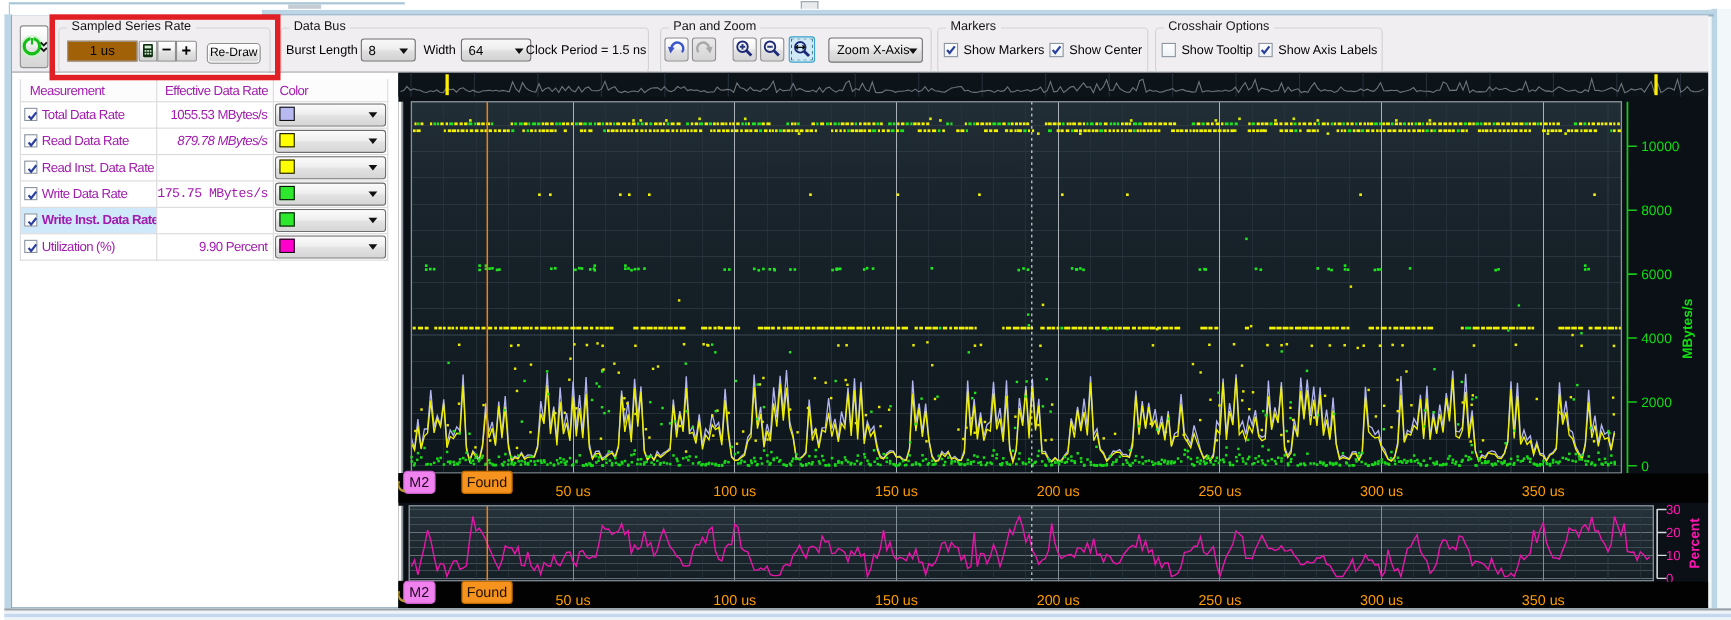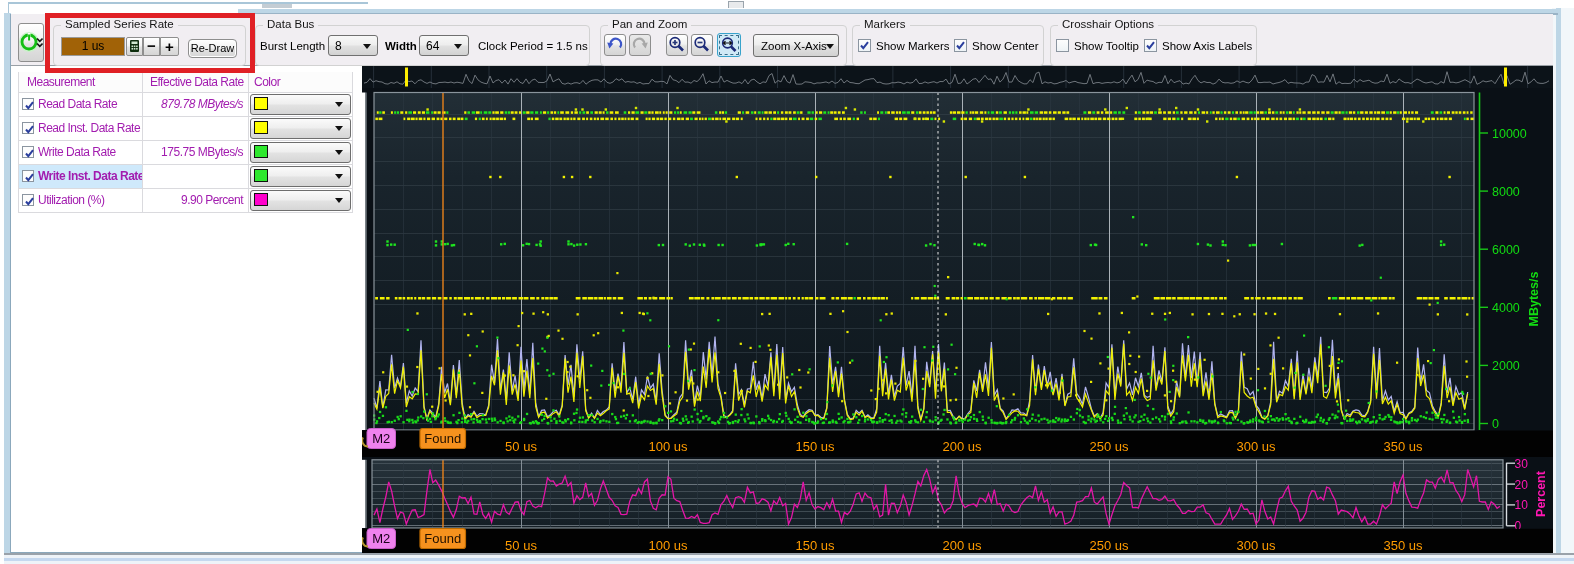--- a/index.html
+++ b/index.html
@@ -70,22 +70,22 @@
 <div class="abs" style="left:45px; top:13px; width:210px; height:60px; border:5px solid #e02025; z-index:50;"></div>
 
 <div class="grp" style="left:255px; width:335px;">
     <span class="lbl">Data Bus</span>
   </div>
 <div class="tlabel" style="left:260px; top:40px;">Burst Length</div>
 <div class="combo" style="left:328px; top:35px; width:50px; height:21px;">
     <span style="position:absolute;left:6px;top:3px;">8</span>
     <span class="tri"></span>
   </div>
-<div class="tlabel" style="left:385px; top:40px;font-weight:bold;">Width</div>
-<div class="combo" style="left:419px; top:35px; width:50px; height:21px;">
+<div class="tlabel" style="left:385px; top:40px;">Width</div>
+<div class="combo" style="left:419px; top:35px; width:64px; height:21px;">
     <span style="position:absolute;left:6px;top:3px;">64</span>
     <span class="tri"></span>
   </div>
 <div class="tlabel" style="left:478px; top:40px;">Clock Period = 1.5 ns</div>
 
 <div class="grp" style="left:600px; width:247px;">
     <span class="lbl">Pan and Zoom</span>
   </div>
 <div class="btn" style="left:604px; top:34px; width:22px; height:22px;">
  <svg width="20" height="20" style="position:absolute;left:0;top:0;">
@@ -159,20 +159,32 @@
       <col style="width:124px">
       <col style="width:106px">
       <col style="width:104px">
     </colgroup>
 <tbody>
       <tr>
         <th><span style="margin-left:8px;">Measurement</span></th>
         <th><span style="margin-left:7px;">Effective Data Rate</span></th>
         <th><span style="margin-left:5px;">Color</span></th>
       </tr>
+<tr>
+<td style=""><span style="position:relative; display:inline-block; width:12px; height:12px; border:1px solid #8b95a0; background:#fdfdfd; margin:0 4px 0 3px; vertical-align:-2px;"><svg width="11" height="11" style="position:absolute;left:1px;top:1px;">
+              <path d="M2 5.5 L4.3 8.2 L9 2.2" fill="none" stroke="#2b3f9e" stroke-width="2"></path>
+            </svg></span>Total Data Rate</td>
+<td style="text-align:right;"><span style="margin-right:5px;">1055.53 MBytes/s</span></td>
+<td>
+          <div style="position:relative; margin:0 1px; height:21px; border:1px solid #6e6e6e; border-radius:3px; background:linear-gradient(#fbfbfb,#efefef 45%,#e2e2e2 55%,#d6d6d6);">
+<div style="position:absolute; left:3px; top:2.5px; width:14px; height:13px; background:#b9b9f2; border:1.6px solid #101010;"></div>
+<div style="position:absolute; right:7px; top:7px; width:0; height:0; border-left:4.5px solid transparent; border-right:4.5px solid transparent; border-top:5px solid #101010;"></div>
+</div>
+        </td>
+</tr>
       <tr>
 <td style=""><span style="position:relative; display:inline-block; width:12px; height:12px; border:1px solid #8b95a0; background:#fdfdfd; margin:0 4px 0 3px; vertical-align:-2px;"><svg width="11" height="11" style="position:absolute;left:1px;top:1px;">
               <path d="M2 5.5 L4.3 8.2 L9 2.2" fill="none" stroke="#2b3f9e" stroke-width="2"></path>
             </svg></span>Read Data Rate</td>
 <td style="text-align:right;"><span style="margin-right:5px;font-style:italic;">879.78 MBytes/s</span></td>
 <td>
           <div style="position:relative; margin:0 1px; height:21px; border:1px solid #6e6e6e; border-radius:3px; background:linear-gradient(#fbfbfb,#efefef 45%,#e2e2e2 55%,#d6d6d6);">
 <div style="position:absolute; left:3px; top:2.5px; width:14px; height:13px; background:#ffff00; border:1.6px solid #101010;"></div>
 <div style="position:absolute; right:7px; top:7px; width:0; height:0; border-left:4.5px solid transparent; border-right:4.5px solid transparent; border-top:5px solid #101010;"></div>
 </div>
@@ -187,21 +199,21 @@
           <div style="position:relative; margin:0 1px; height:21px; border:1px solid #6e6e6e; border-radius:3px; background:linear-gradient(#fbfbfb,#efefef 45%,#e2e2e2 55%,#d6d6d6);">
 <div style="position:absolute; left:3px; top:2.5px; width:14px; height:13px; background:#ffff00; border:1.6px solid #101010;"></div>
 <div style="position:absolute; right:7px; top:7px; width:0; height:0; border-left:4.5px solid transparent; border-right:4.5px solid transparent; border-top:5px solid #101010;"></div>
 </div>
         </td>
 </tr>
       <tr>
 <td style=""><span style="position:relative; display:inline-block; width:12px; height:12px; border:1px solid #8b95a0; background:#fdfdfd; margin:0 4px 0 3px; vertical-align:-2px;"><svg width="11" height="11" style="position:absolute;left:1px;top:1px;">
               <path d="M2 5.5 L4.3 8.2 L9 2.2" fill="none" stroke="#2b3f9e" stroke-width="2"></path>
             </svg></span>Write Data Rate</td>
-<td style="text-align:right;"><span style="margin-right:5px;">175.75 MBytes/s</span></td>
+<td style="text-align:right;font-family:Liberation Mono, monospace;"><span style="margin-right:5px;">175.75 MBytes/s</span></td>
 <td>
           <div style="position:relative; margin:0 1px; height:21px; border:1px solid #6e6e6e; border-radius:3px; background:linear-gradient(#fbfbfb,#efefef 45%,#e2e2e2 55%,#d6d6d6);">
 <div style="position:absolute; left:3px; top:2.5px; width:14px; height:13px; background:#2ee82e; border:1.6px solid #101010;"></div>
 <div style="position:absolute; right:7px; top:7px; width:0; height:0; border-left:4.5px solid transparent; border-right:4.5px solid transparent; border-top:5px solid #101010;"></div>
 </div>
         </td>
 </tr>
       <tr>
 <td style=" background:#cfe9fb;font-weight:bold;"><span style="position:relative; display:inline-block; width:12px; height:12px; border:1px solid #8b95a0; background:#fdfdfd; margin:0 4px 0 3px; vertical-align:-2px;"><svg width="11" height="11" style="position:absolute;left:1px;top:1px;">
               <path d="M2 5.5 L4.3 8.2 L9 2.2" fill="none" stroke="#2b3f9e" stroke-width="2"></path>

